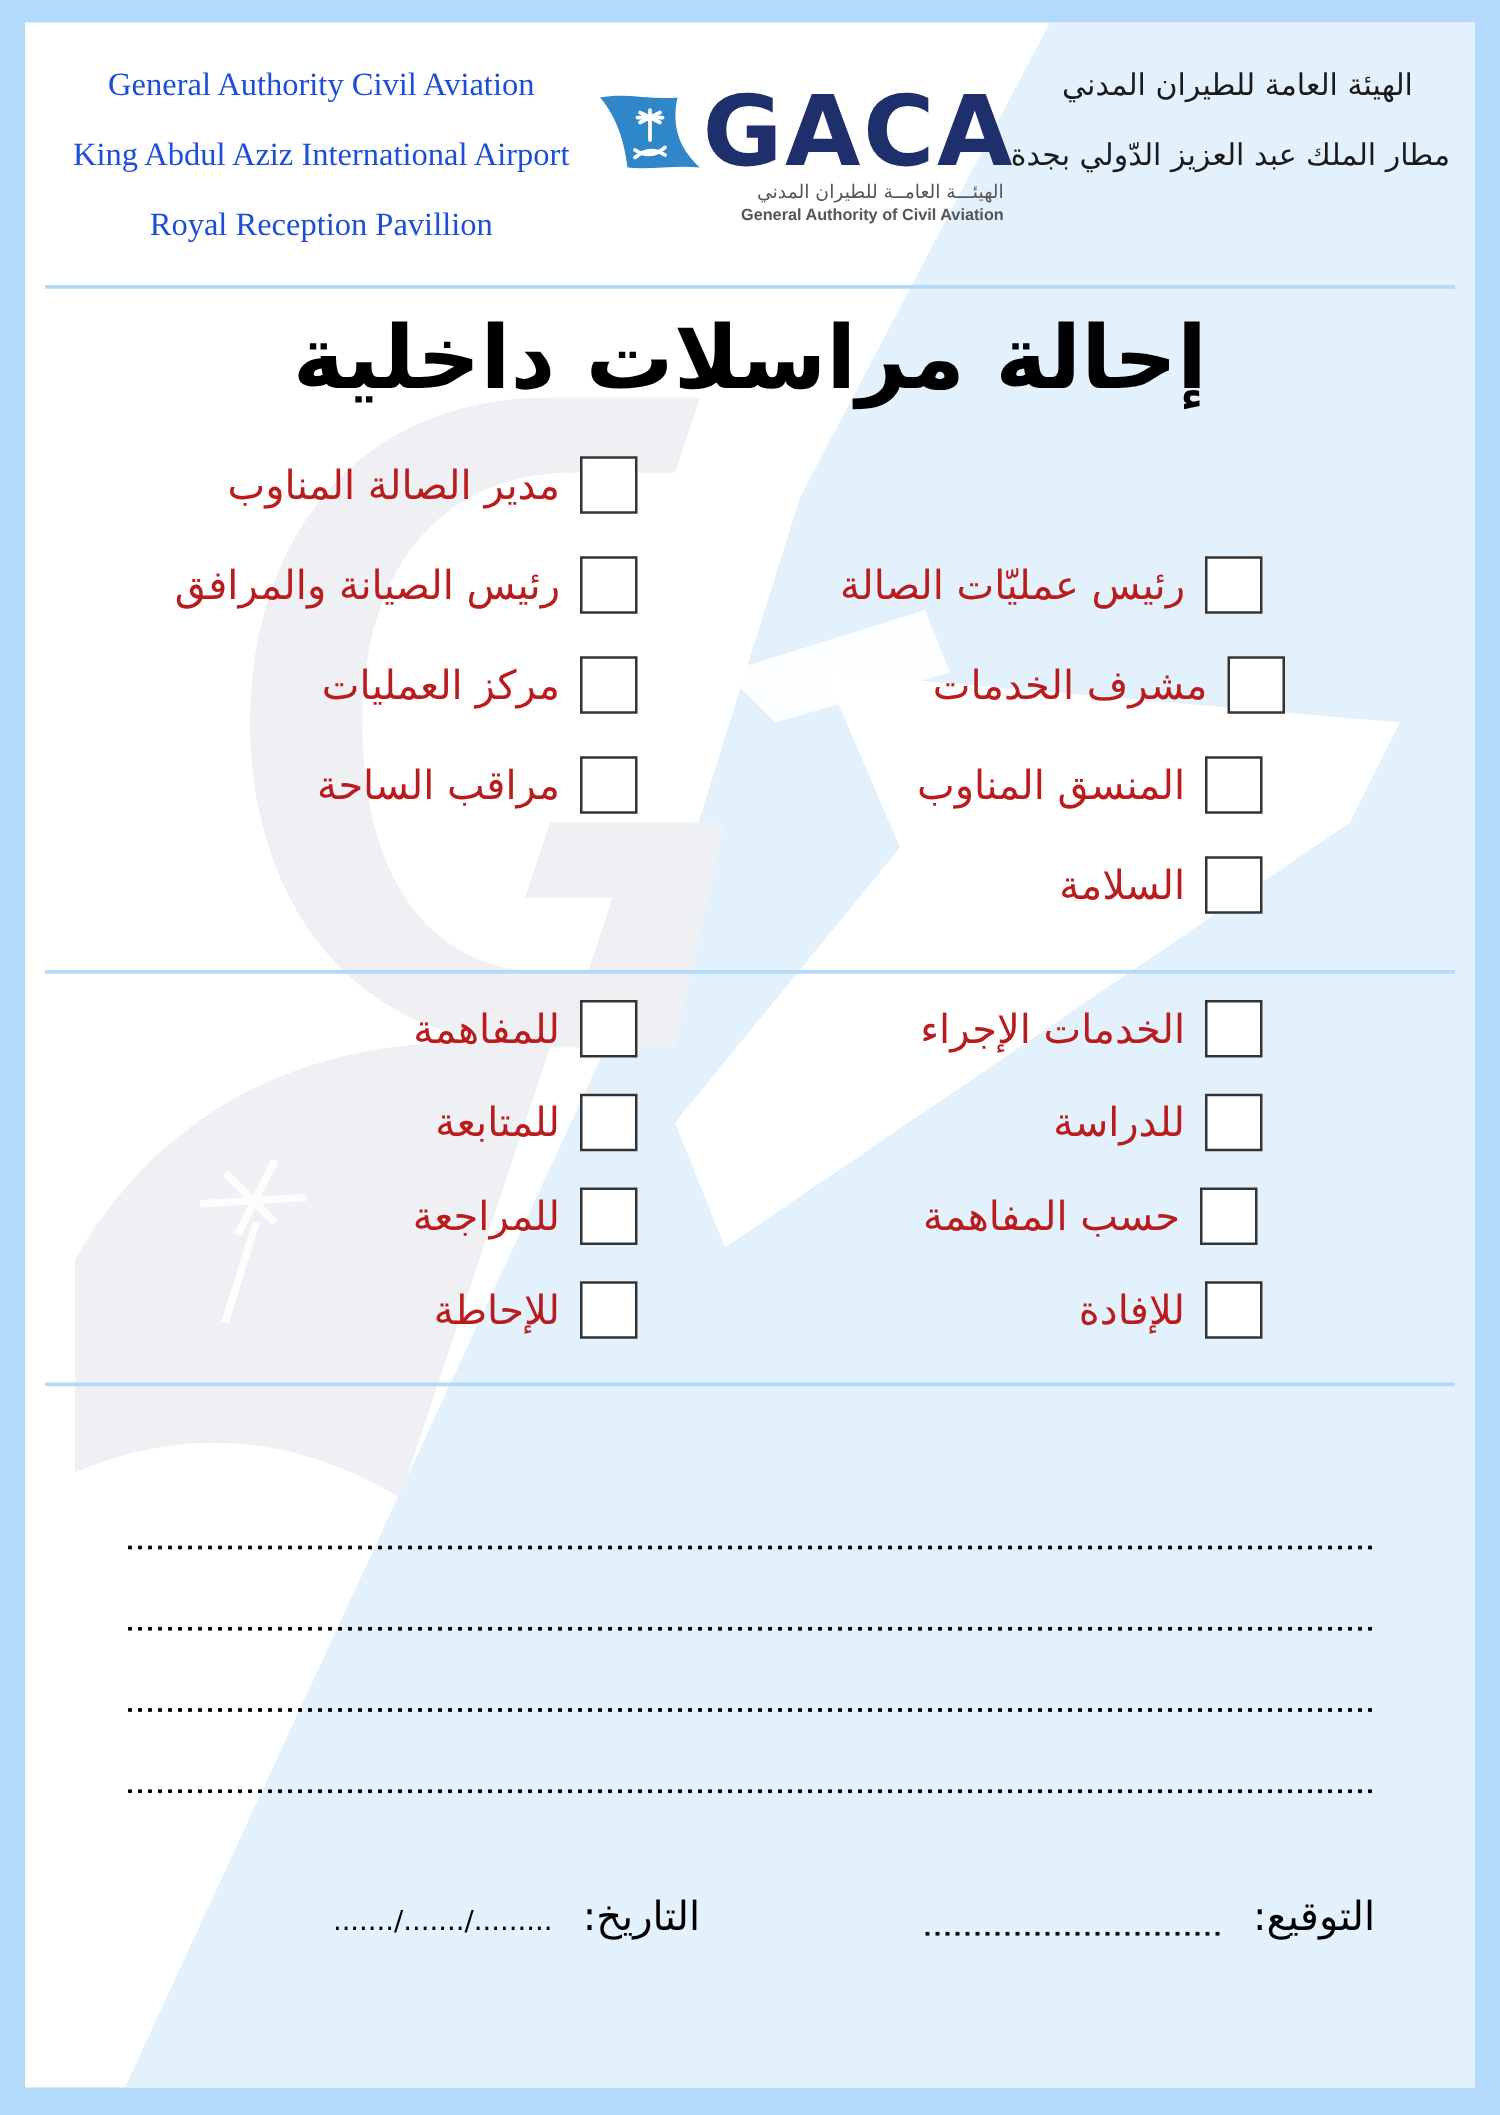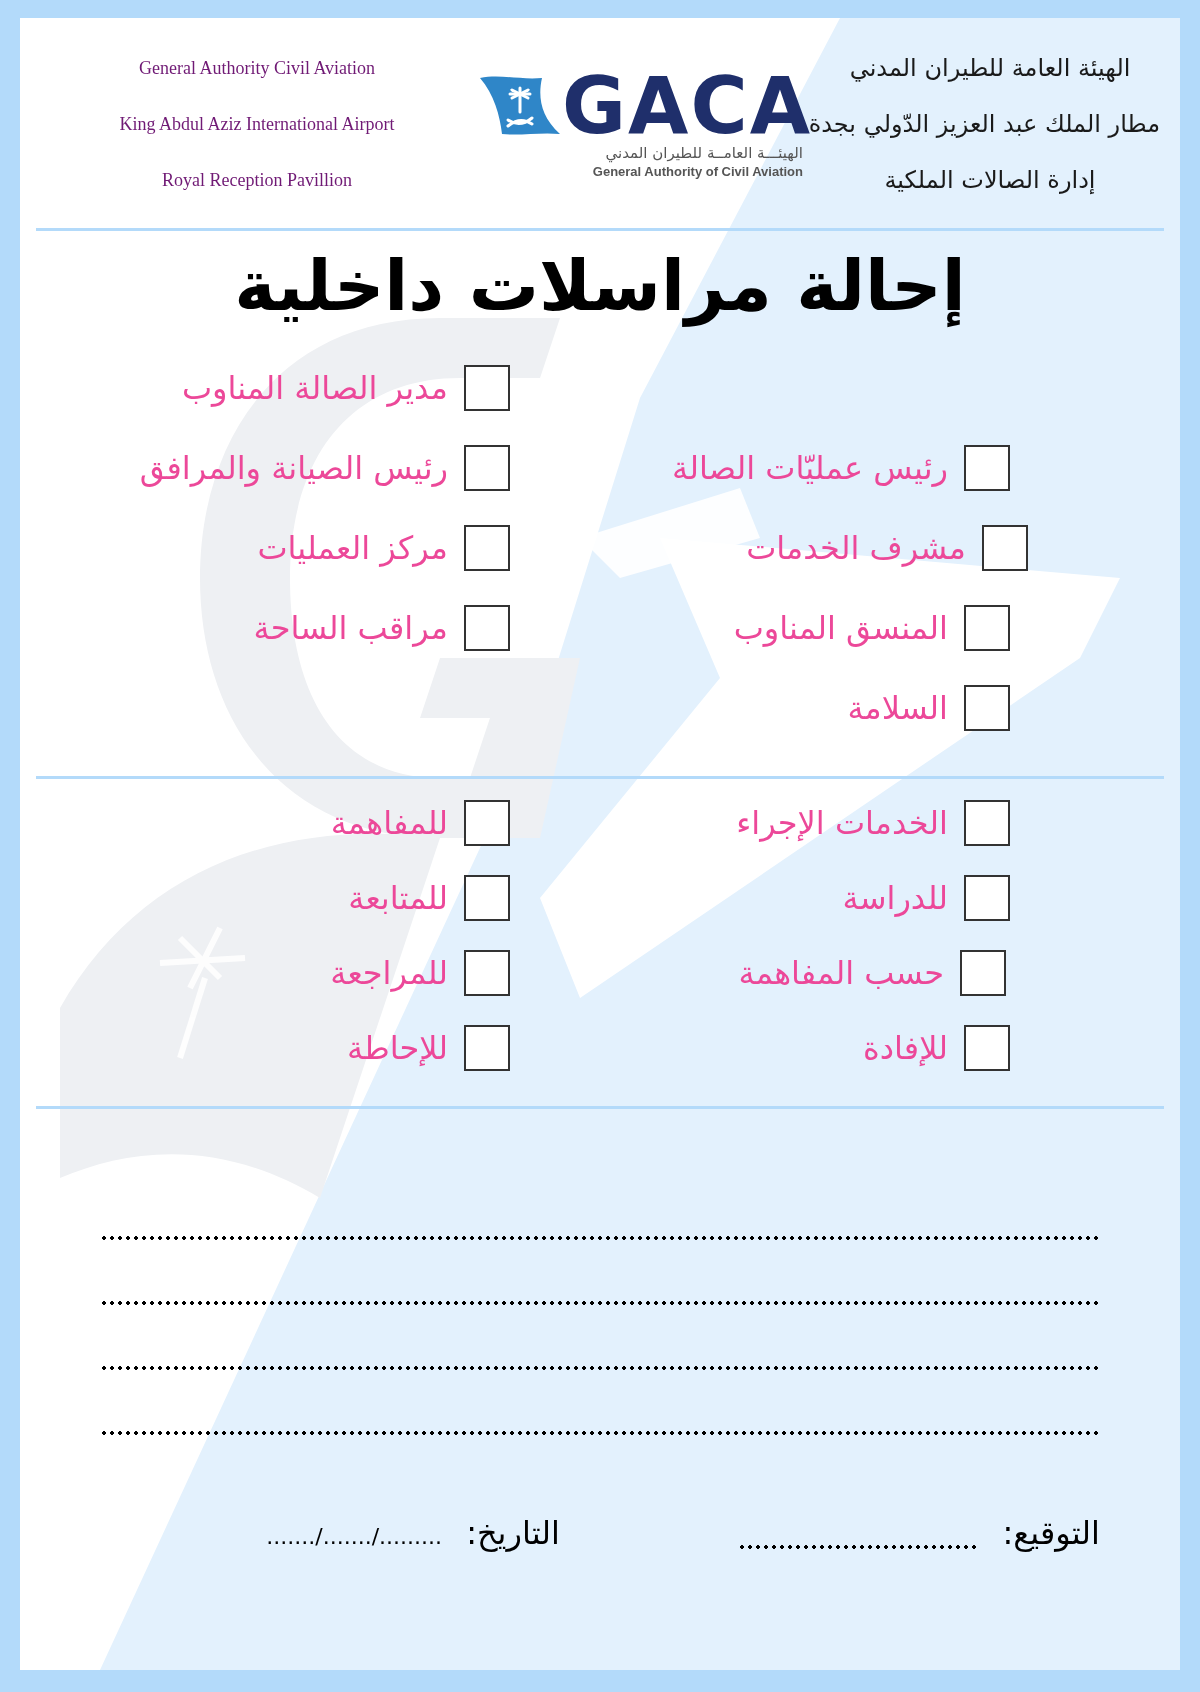--- a/index.html
+++ b/index.html
@@ -17,22 +17,22 @@
       background: #ffffff;
       overflow: hidden;
     }
     
     .bg-svg { position: absolute; left: 0; top: 0; width: 1160px; height: 1652px; }
     .content { position: absolute; left: 0; top: 0; width: 1160px; height: 1652px; }
 
     
     .hdr-en {
       position: absolute; left: 12px; top: 22px; width: 450px;
-      text-align: center; color: #701a75;
-      font-family: "Liberation Serif", serif; font-size: 18px;
+      text-align: center; color: #1d4ed8;
+      font-family: "Liberation Serif", serif; font-size: 26px;
     }
     .hdr-en div { height: 56px; line-height: 56px; white-space: nowrap; }
     .hdr-ar {
       position: absolute; right: 20px; top: 22px; width: 340px;
       text-align: center; color: #1a1a1a;
       font-family: "DejaVu Sans", sans-serif; font-size: 24px;
       direction: rtl;
     }
     .hdr-ar div { height: 56px; line-height: 56px; white-space: nowrap; }
 
@@ -66,21 +66,21 @@
       position: absolute; height: 50px;
       display: flex; flex-direction: row-reverse; align-items: center;
       direction: ltr;
     }
     .cb-box {
       width: 46px; height: 46px; border: 2px solid #333; background: #fff;
       box-sizing: border-box; flex: 0 0 auto;
     }
     .cb-label {
       margin-right: 16px; font-family: "DejaVu Sans", sans-serif; font-size: 32px;
-      color: #ec4899; direction: rtl; white-space: nowrap;
+      color: #b91c1c; direction: rtl; white-space: nowrap;
     }
 
     .note-row {
       position: absolute; left: 80px; width: 1000px;
       font-family: "DejaVu Sans", sans-serif; font-size: 32px; color: #000;
       direction: rtl; white-space: nowrap; overflow: hidden; height: 48px; line-height: 48px;
     }
     .dots {
       display: inline-block; vertical-align: bottom;
       height: 20px; margin-bottom: 8px;
@@ -140,21 +140,20 @@
         </g>
       </svg>
       <div class="logo-text">GACA</div>
       <div class="logo-ar">الهيئـــة العامــة للطيران المدني</div>
       <div class="logo-en">General Authority of Civil Aviation</div>
     </div>
 
     <div class="hdr-ar">
       <div>الهيئة العامة للطيران المدني</div>
       <div>مطار الملك عبد العزيز الدّولي بجدة</div>
-      <div>إدارة الصالات الملكية</div>
     </div>
 
     <div class="rule" style="top:210px;"></div>
 
     <div class="title">إحالة مراسلات داخلية</div>
 
     <div class="cb-item" style="right:170px; top:425px;">
       <div class="cb-box"></div>
       <span class="cb-label">رئيس عمليّات الصالة</span>
     </div>

